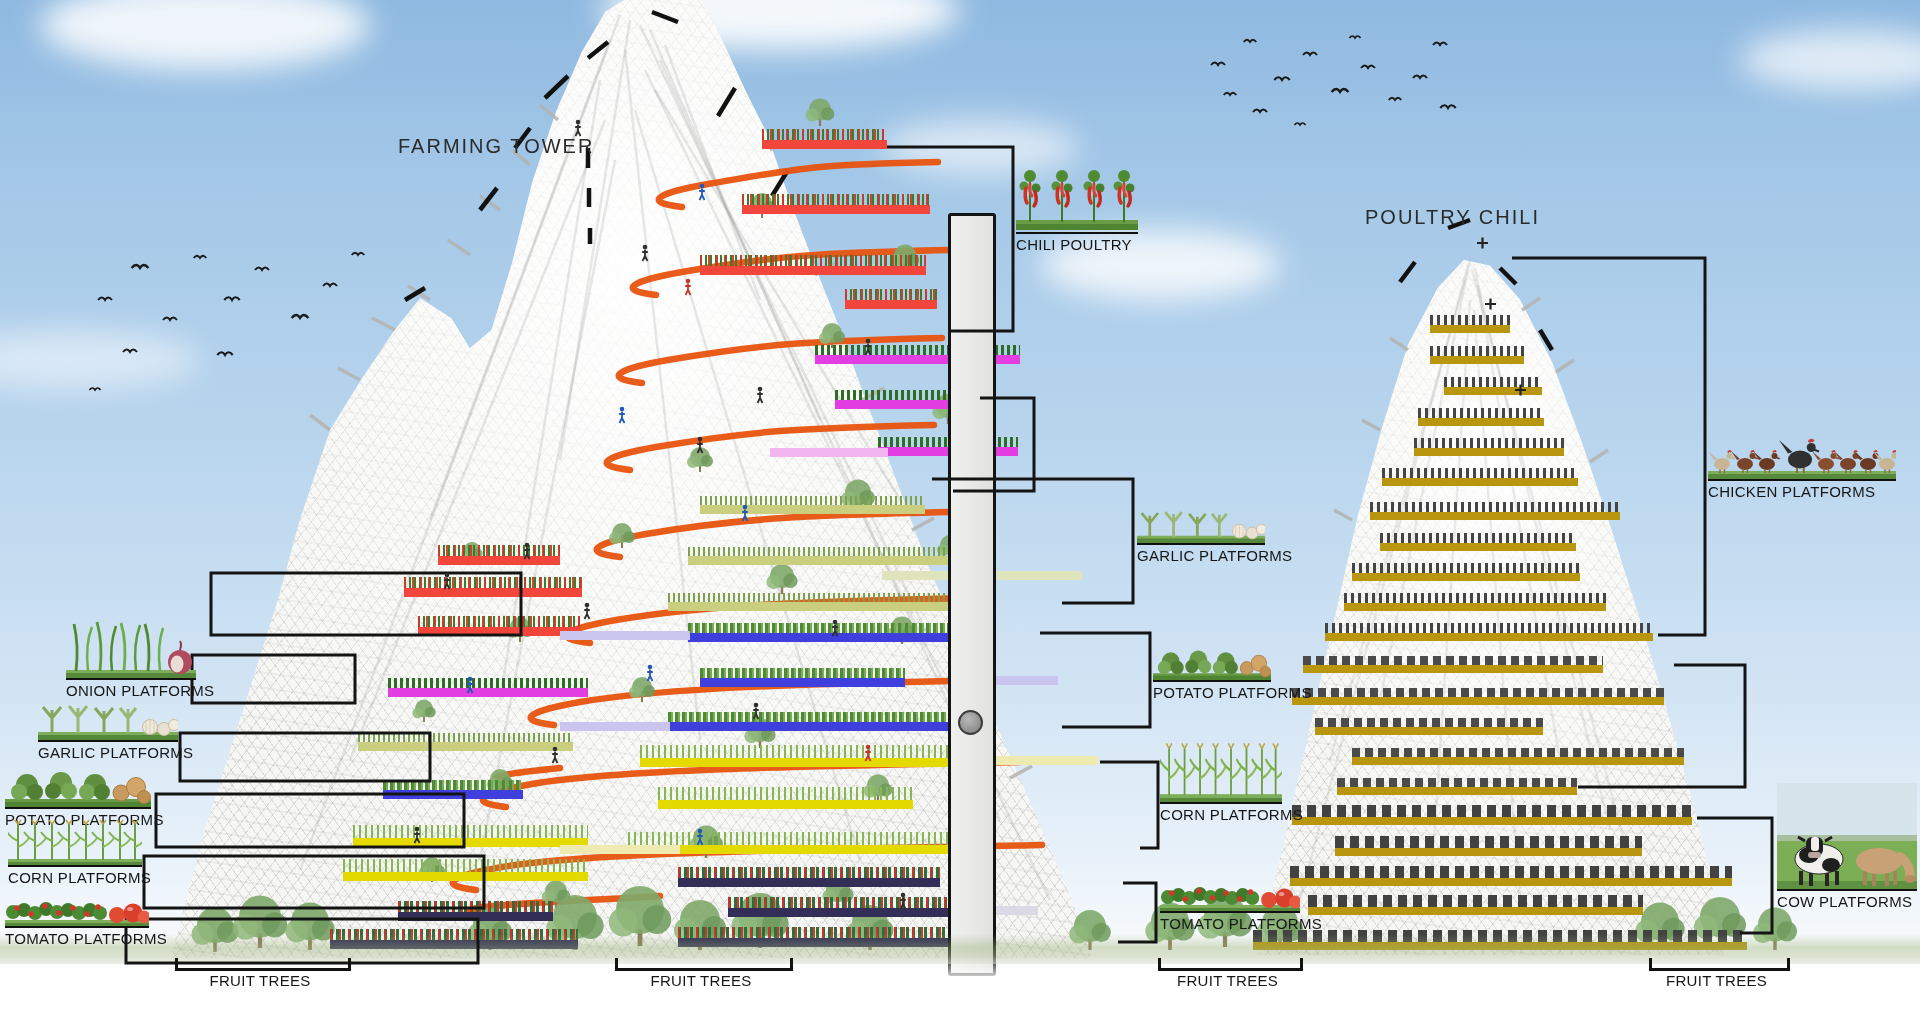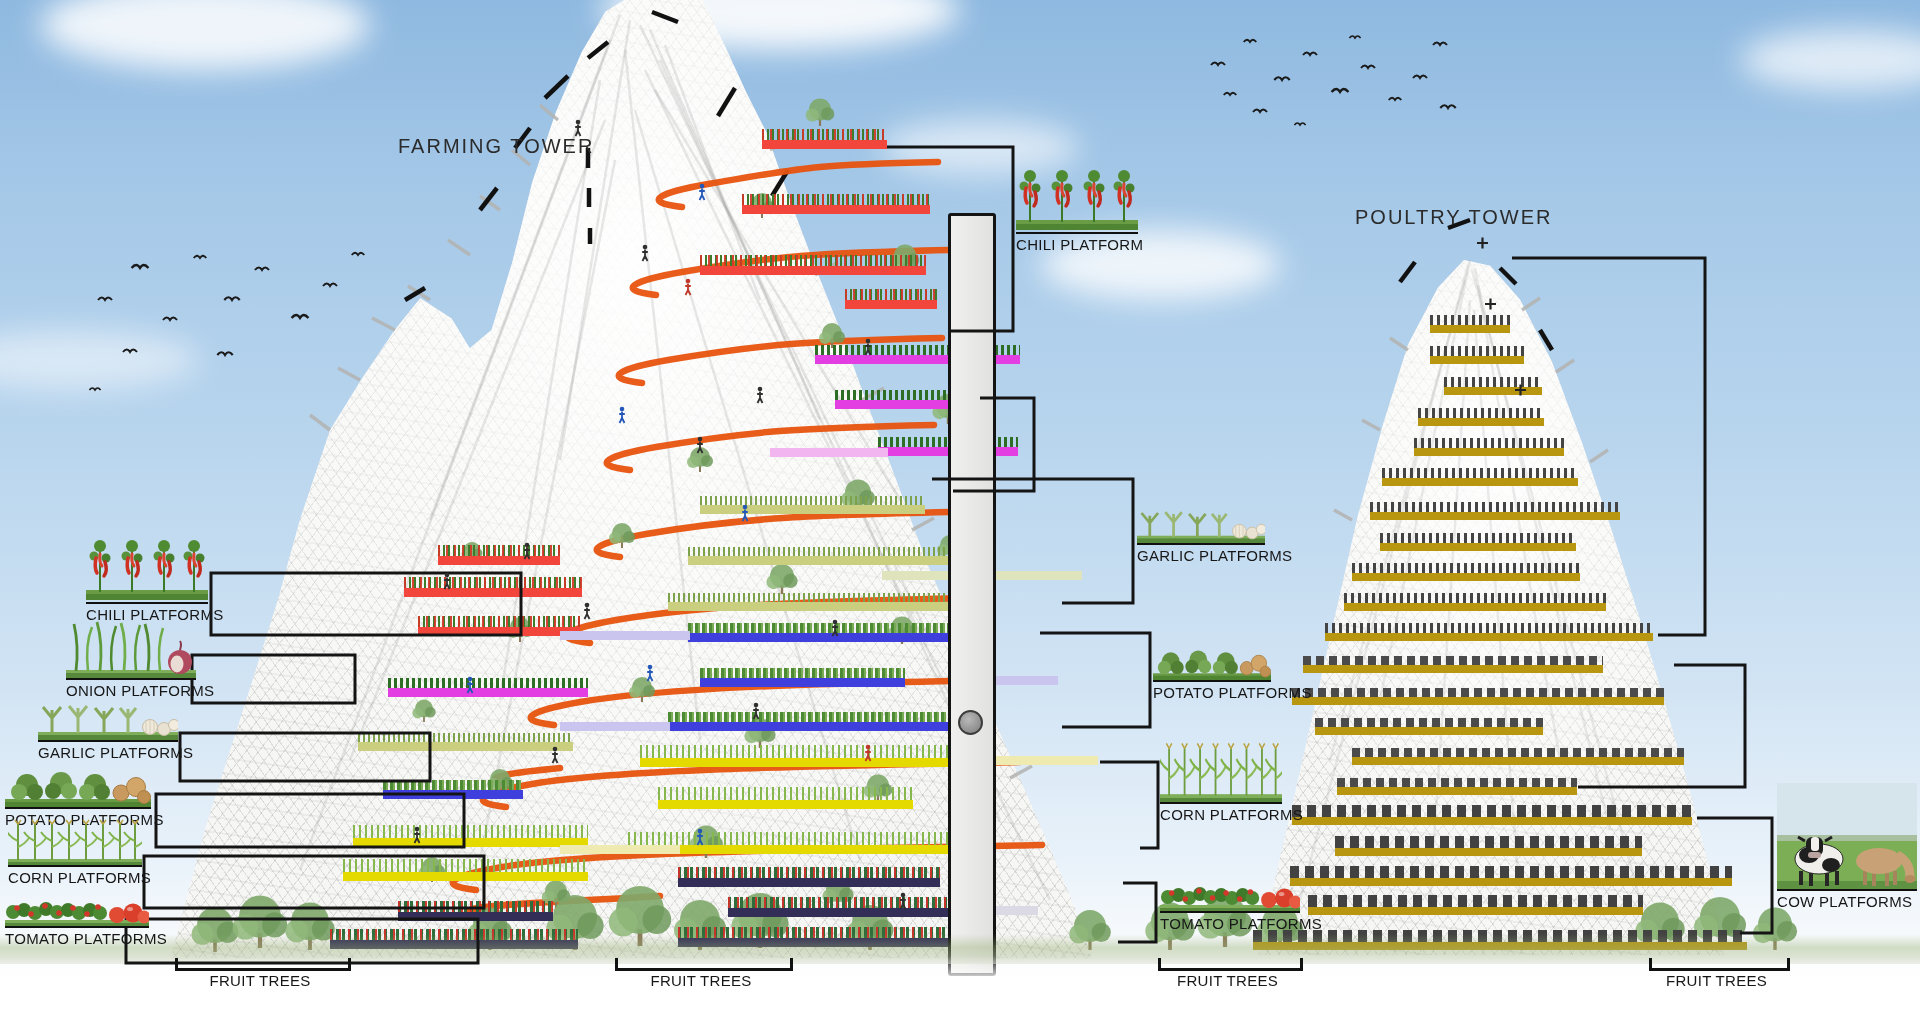--- a/index.html
+++ b/index.html
@@ -454,27 +454,27 @@
         <use href="#pe" transform="translate(447,586)" color="#2f2f2f"></use>
         <use href="#pe" transform="translate(470,690)" color="#2458b8"></use>
         <use href="#pe" transform="translate(417,840)" color="#2f2f2f"></use>
         <use href="#pe" transform="translate(555,760)" color="#2f2f2f"></use>
         <use href="#pe" transform="translate(835,633)" color="#2f2f2f"></use>
         <use href="#pe" transform="translate(760,400)" color="#2f2f2f"></use>
     </g>
   </svg>
 
   <div class="title" style="left:398px;top:135px;width:185px;text-align:left"><span>FARMING TOWER</span></div>
-  <div class="title" style="left:1355px;top:206px;width:195px;text-align:center"><span>POULTRY TOWER</span></div>
+  <div class="title" style="left:1355px;top:206px;width:195px;text-align:center"><span>POULTRY CHILI</span></div>
 
   <div class="lbl" style="left:1016px;top:158px;width:122px">
     <svg class="illus" width="122" height="74" viewBox="0 0 122 74">
         <use href="#g-chili"></use>
       </svg>
-    <span class="txt">CHILI PLATFORM</span>
+    <span class="txt">CHILI POULTRY</span>
   </div>
   <div class="lbl" style="left:1137px;top:503px;width:128px">
     <svg class="illus" width="128" height="40" viewBox="0 0 140 44" preserveAspectRatio="none">
         <use href="#g-garlic"></use>
       </svg>
     <span class="txt">GARLIC PLATFORMS</span>
   </div>
   <div class="lbl" style="left:1153px;top:638px;width:118px">
     <svg class="illus" width="118" height="42" viewBox="0 0 146 50" preserveAspectRatio="none">
         <use href="#g-potato"></use>
@@ -487,26 +487,20 @@
       </svg>
     <span class="txt">CORN PLATFORMS</span>
   </div>
   <div class="lbl" style="left:1160px;top:869px;width:140px">
     <svg class="illus" width="140" height="42" viewBox="0 0 144 42" preserveAspectRatio="none">
         <use href="#g-tomato"></use>
       </svg>
     <span class="txt">TOMATO PLATFORMS</span>
   </div>
 
-  <div class="lbl" style="left:86px;top:528px;width:122px">
-    <svg class="illus" width="122" height="74" viewBox="0 0 122 74">
-        <use href="#g-chili"></use>
-      </svg>
-    <span class="txt">CHILI PLATFORMS</span>
-  </div>
   <div class="lbl" style="left:66px;top:618px;width:130px">
     <svg class="illus" width="130" height="60" viewBox="0 0 130 60">
         <use href="#g-onion"></use>
       </svg>
     <span class="txt">ONION PLATFORMS</span>
   </div>
   <div class="lbl" style="left:38px;top:696px;width:140px">
     <svg class="illus" width="140" height="44" viewBox="0 0 140 44">
         <use href="#g-garlic"></use>
       </svg>
@@ -524,20 +518,26 @@
       </svg>
     <span class="txt">CORN PLATFORMS</span>
   </div>
   <div class="lbl" style="left:5px;top:884px;width:144px">
     <svg class="illus" width="144" height="42" viewBox="0 0 144 42">
         <use href="#g-tomato"></use>
       </svg>
     <span class="txt">TOMATO PLATFORMS</span>
   </div>
 
+  <div class="lbl" style="left:1708px;top:433px;width:188px">
+    <svg class="illus" width="188" height="46" viewBox="0 0 188 46">
+        <use href="#g-chicken"></use>
+      </svg>
+    <span class="txt">CHICKEN PLATFORMS</span>
+  </div>
   <div class="lbl" style="left:1777px;top:783px;width:140px">
     <svg class="illus" width="140" height="106" viewBox="0 0 140 106">
         <use href="#g-cow"></use>
       </svg>
     <span class="txt">COW PLATFORMS</span>
   </div>
 
   <div class="btk" style="left:175px;top:958px;width:170px"></div>
   <div class="btxt" style="left:175px;top:972px;width:170px"><span>FRUIT TREES</span></div>
   <div class="btk" style="left:615px;top:958px;width:172px"></div>

